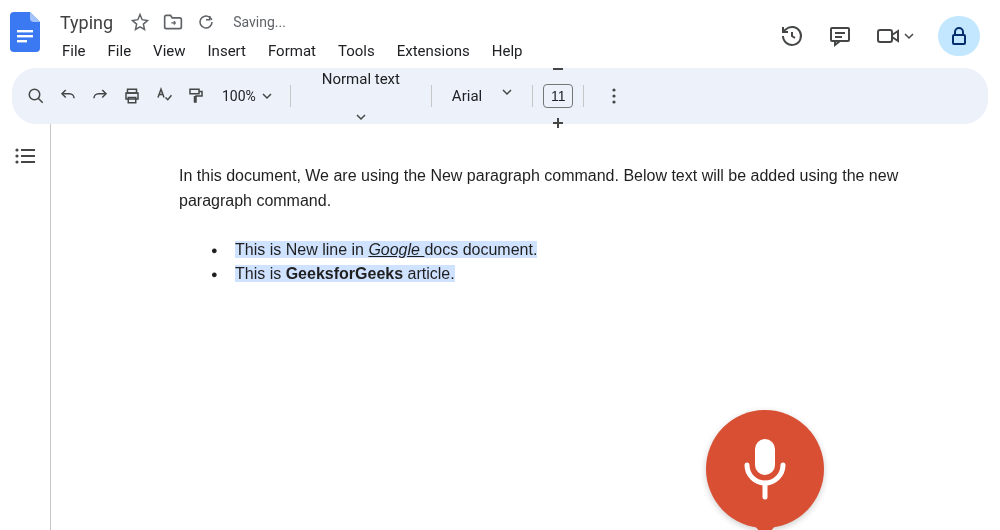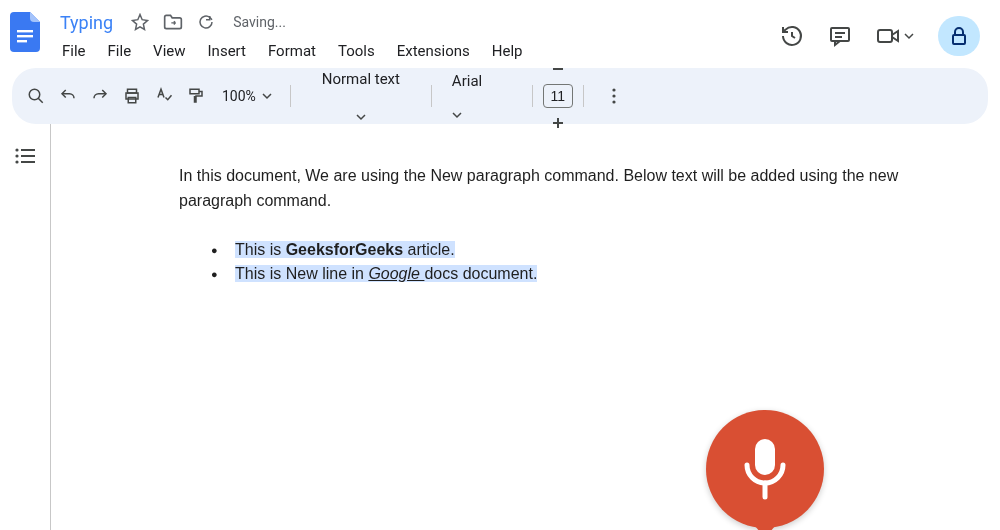--- a/index.html
+++ b/index.html
@@ -19,21 +19,21 @@
     }
     .docs-logo {
       width: 36px;
       height: 40px;
       margin-right: 10px;
       margin-top: 4px;
       display:flex;align-items:center;justify-content:center;
     }
     .title-area { flex: 1; }
     .title-row { display: flex; align-items: center; gap: 12px; height: 28px; }
-    .doc-title { font-size: 18px; color: #3b82f6; padding: 2px 6px; }
+    .doc-title { font-size: 18px; color: #404040; padding: 2px 6px; }
     .title-icons { display: flex; gap: 14px; align-items:center; }
     .title-icon { color:#5f6368; display:flex; align-items:center; }
     .saving-text { color:#5f6368; font-size:14px; margin-left:4px;}
     .menu-row { display: flex; gap: 6px; margin-top: 2px; }
     .menu-item { font-size: 15px; color:#202124; padding: 4px 8px; border-radius:4px; cursor:pointer;}
     .header-right { display:flex; align-items:center; gap: 24px; padding-right:8px; padding-top: 8px;}
     .hr-icon { color:#444746; display:flex; }
     .meet-wrap { display:flex; align-items:center; gap:4px;}
     .lock-pill { background:#c2e7ff; width:42px; height:40px; border-radius:20px; display:flex; align-items:center; justify-content:center;}
     .toolbar-wrap { padding: 4px 12px 0 12px; }
@@ -43,21 +43,21 @@
       height: 56px;
       display:flex;
       align-items:center;
       padding: 0 10px;
       gap: 4px;
     }
     .tool-btn { width:28px; height:28px; display:flex; align-items:center; justify-content:center; color:#444746; border-radius:4px; cursor:pointer;}
     .zoom-group { display:flex; align-items:center; gap:6px; padding:0 8px; color:#202124; font-size:14px;}
     .tb-divider { width:1px; height:22px; background:#c7c7c7; margin:0 6px;}
     .style-select { display:flex; align-items:center; gap:24px; font-size:15px; color:#202124; padding:0 10px; min-width:120px;flex-direction:column;}
-    .font-select { display:flex; gap:20px; font-size:15px; color:#202124; padding:0 10px; min-width:80px;flex-direction:column;}
+    .font-select { display:flex; gap:20px; font-size:15px; color:#202124; padding:0 10px; min-width:80px;}
     .size-group { display:flex; align-items:center; gap:2px;flex-direction:column;}
     .size-btn{ width:26px; height:26px; display:flex;align-items:center;justify-content:center; color:#444746; cursor:pointer;}
     .size-input{ width:30px; height:24px; border:1px solid #747775; border-radius:4px; text-align:center; font-size:14px; color:#202124; background:transparent;}
     .more-btn{ margin-left:6px;}
     .body-wrap { display:flex; height:calc(530px - 64px - 48px); }
     .left-rail { width:50px; display:flex; flex-direction:column; align-items:center; padding-top:24px;}
     .outline-icon{ color:#444746;}
     .doc-scroll{ flex:1; border-left:1px solid #c7c7c7; position:relative; overflow:hidden;}
     .page { padding: 40px 0 0 120px; width:870px;}
     .para { font-size:16px; color:#1f1f1f; line-height:1.55; font-family: Arial, sans-serif; width:740px;margin-left:8px;}
@@ -276,24 +276,24 @@
           <circle cx="2" cy="14" r="1.6"></circle>
           <rect x="6" y="13" width="14" height="2"></rect>
         </svg>
     </span>
   </div>
   <div class="doc-scroll">
     <div class="page">
       <p class="para">In this document, We are using the New paragraph command. Below text will be added using the new paragraph command.</p>
       <ul class="bullet-list" style="list-style:none;">
         <li class="bullet-item">
-          <span class="hl"><span> This is </span><span class="bold">GeeksforGeeks</span><span> article.</span></span>
+          <span class="hl"><span>This is New line in </span><span class="ital-u">Google </span><span>docs document.</span></span>
         </li>
         <li class="bullet-item">
-          <span class="hl"><span>This is New line in </span><span class="ital-u">Google </span><span>docs document.</span></span>
+          <span class="hl"><span> This is </span><span class="bold">GeeksforGeeks</span><span> article.</span></span>
         </li>
       </ul>
     </div>
 
     <div class="voice-bubble">
       <svg width="52" height="68" viewBox="0 0 52 68">
         <rect x="16" y="4" width="20" height="36" rx="10" fill="#fff"></rect>
         <path d="M8 30a18 18 0 0 0 36 0" fill="none" stroke="#fff" stroke-width="5" stroke-linecap="round"></path>
         <line x1="26" y1="48" x2="26" y2="62" stroke="#fff" stroke-width="5" stroke-linecap="round"></line>
       </svg>

